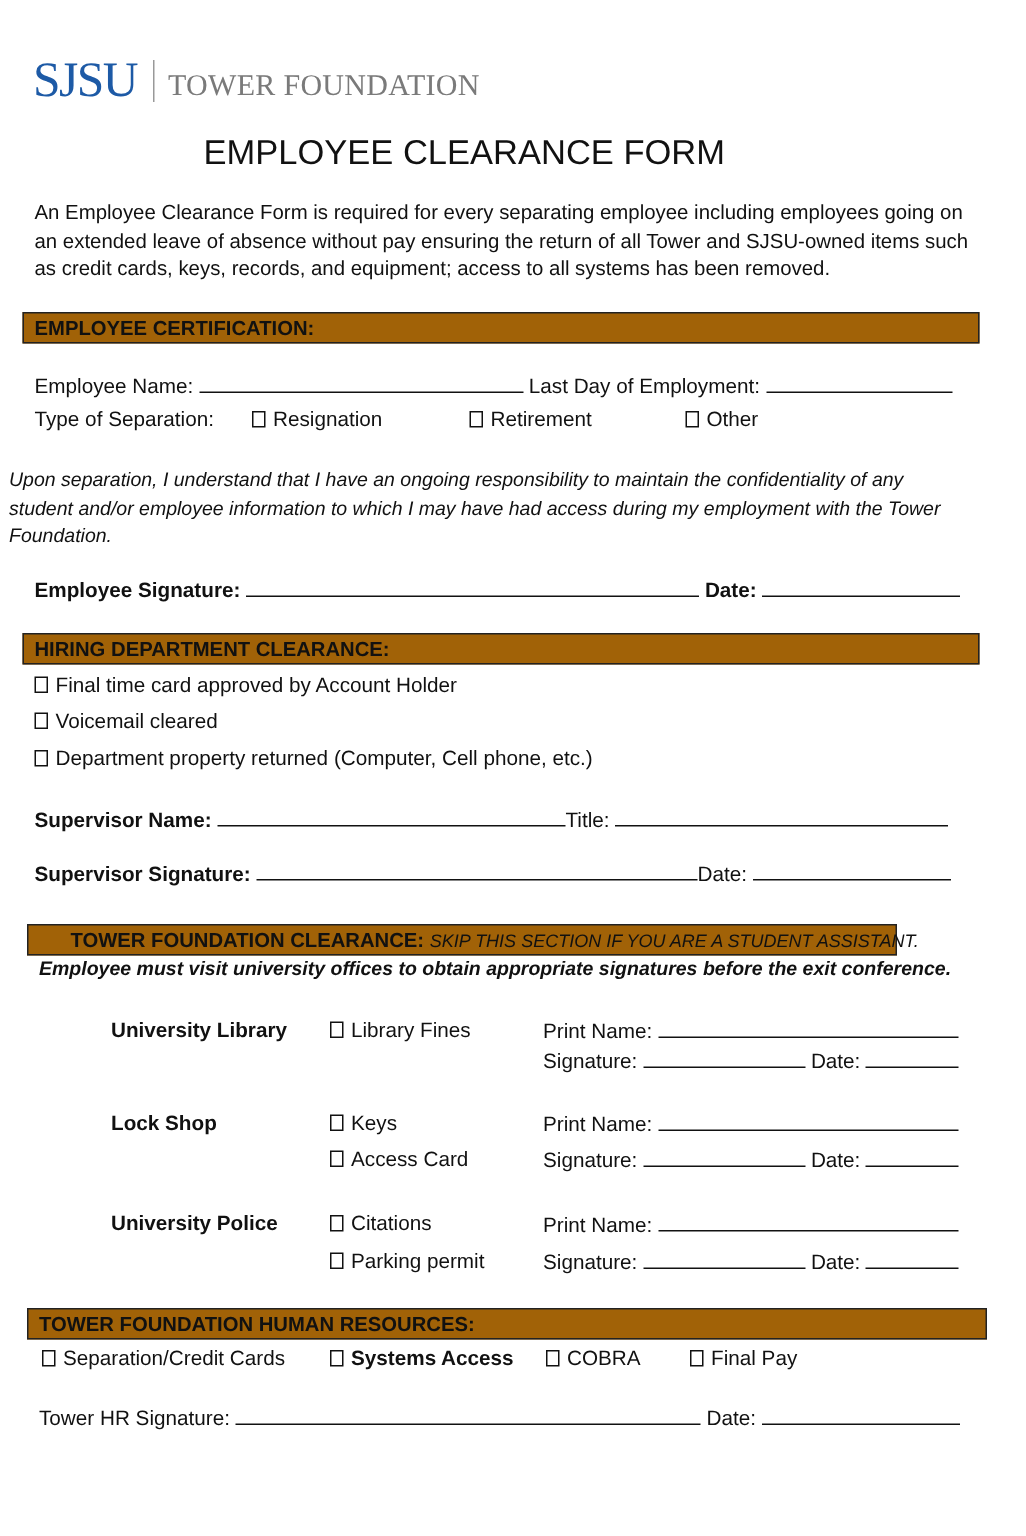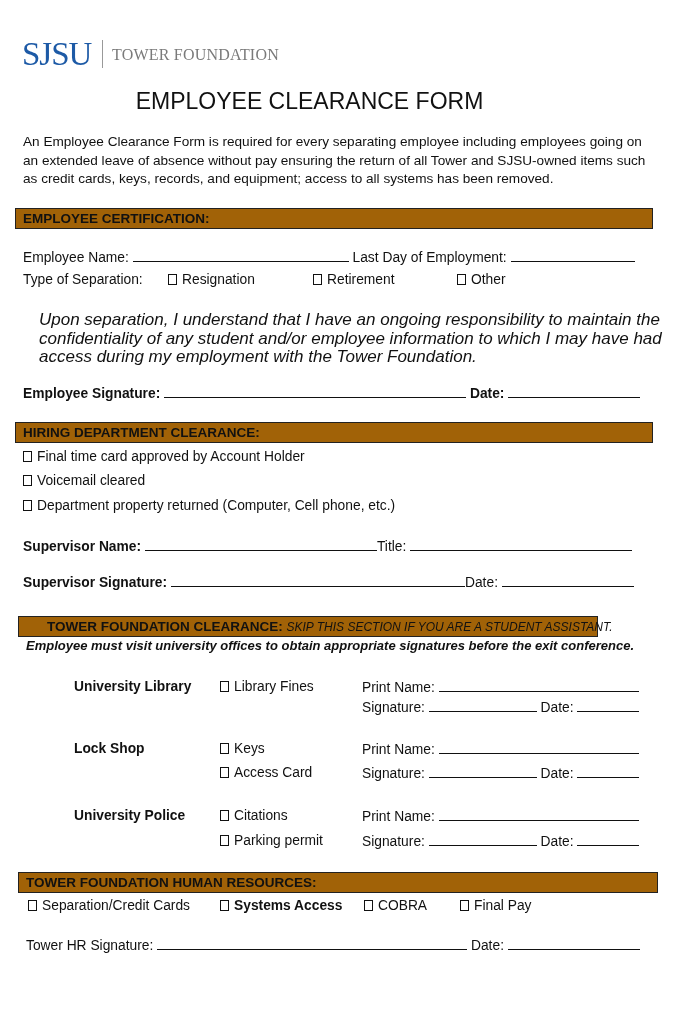--- a/index.html
+++ b/index.html
@@ -1,30 +1,30 @@
 <!DOCTYPE html>
 <html><head>
 <meta charset="utf-8">
 <style>
   html,body{margin:0;padding:0;background:#fff;}
   body{width:684px;height:1024px;position:relative;overflow:hidden;font-family:"Liberation Sans",sans-serif;color:#111;}
   .abs{position:absolute;white-space:nowrap;}
   .logo-sjsu{left:22px;top:36px;font-family:"Liberation Serif",serif;font-size:33px;color:#1d5aa6;letter-spacing:-1px;line-height:36px;}
   .logo-div{left:102px;top:40px;width:1px;height:28px;background:#999;}
-  .logo-tf{left:112px;top:46px;font-family:"Liberation Serif",serif;font-size:16px;color:#7a7a7a;letter-spacing:0.2px;}
+  .logo-tf{left:112px;top:46px;font-family:"Liberation Serif",serif;font-size:20px;color:#7a7a7a;letter-spacing:0.2px;}
   .title{left:0;width:619px;text-align:center;top:88px;font-size:23px;color:#111;}
   .para{left:23px;top:133px;width:625px;font-size:13.6px;line-height:18.5px;white-space:normal;}
   .sec{position:absolute;left:15px;width:638px;height:21px;background:#a16207;border:1.3px solid #222;box-sizing:border-box;font-weight:bold;font-size:13.5px;line-height:19px;padding-left:7px;white-space:nowrap;}
   .sec .it{font-weight:normal;font-style:italic;font-size:12px;}
   .t{font-size:13.8px;}
   .b{font-weight:bold;}
   .i{font-style:italic;}
   .line{display:inline-block;border-bottom:1.3px solid #111;height:12px;vertical-align:baseline;}
   .cb{display:inline-block;width:9px;height:11px;border:1.3px solid #111;box-sizing:border-box;margin-right:5px;vertical-align:-1px;}
-  .ital-para{left:39px;top:311px;width:630px;font-size:17px;line-height:18.5px;font-style:italic;white-space:normal;}
+  .ital-para{left:6px;top:311px;width:630px;font-size:13px;line-height:18.5px;font-style:italic;white-space:normal;}
 </style>
 </head>
 <body>
 
 <div class="abs logo-sjsu">SJSU</div>
 <div class="abs logo-div"></div>
 <div class="abs logo-tf">TOWER FOUNDATION</div>
 <div class="abs title">EMPLOYEE CLEARANCE FORM</div>
 <div class="abs para">An Employee Clearance Form is required for every separating employee including employees going on an extended leave of absence without pay ensuring the return of all Tower and SJSU-owned items such as credit cards, keys, records, and equipment; access to all systems has been removed.</div>
 

